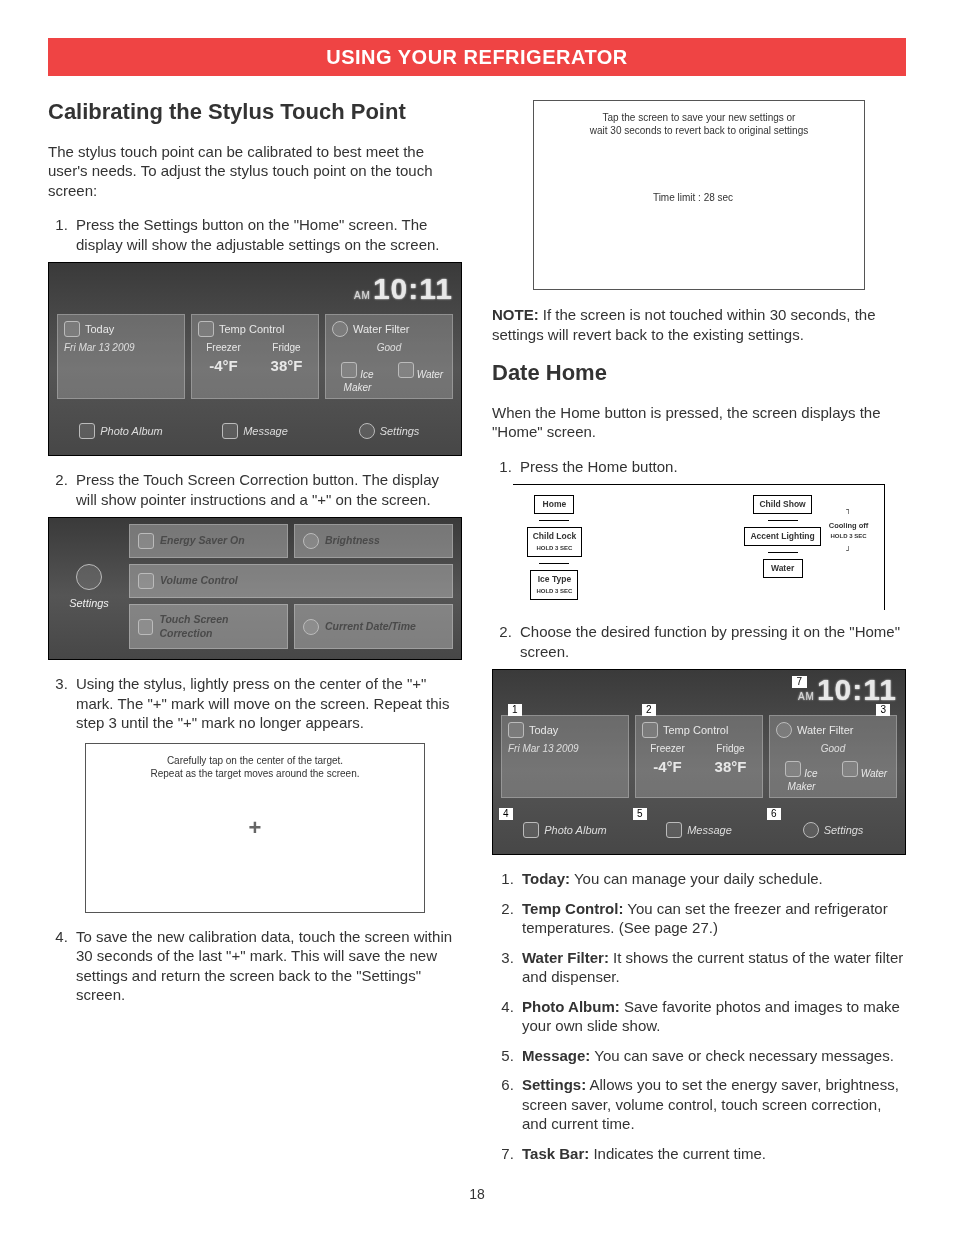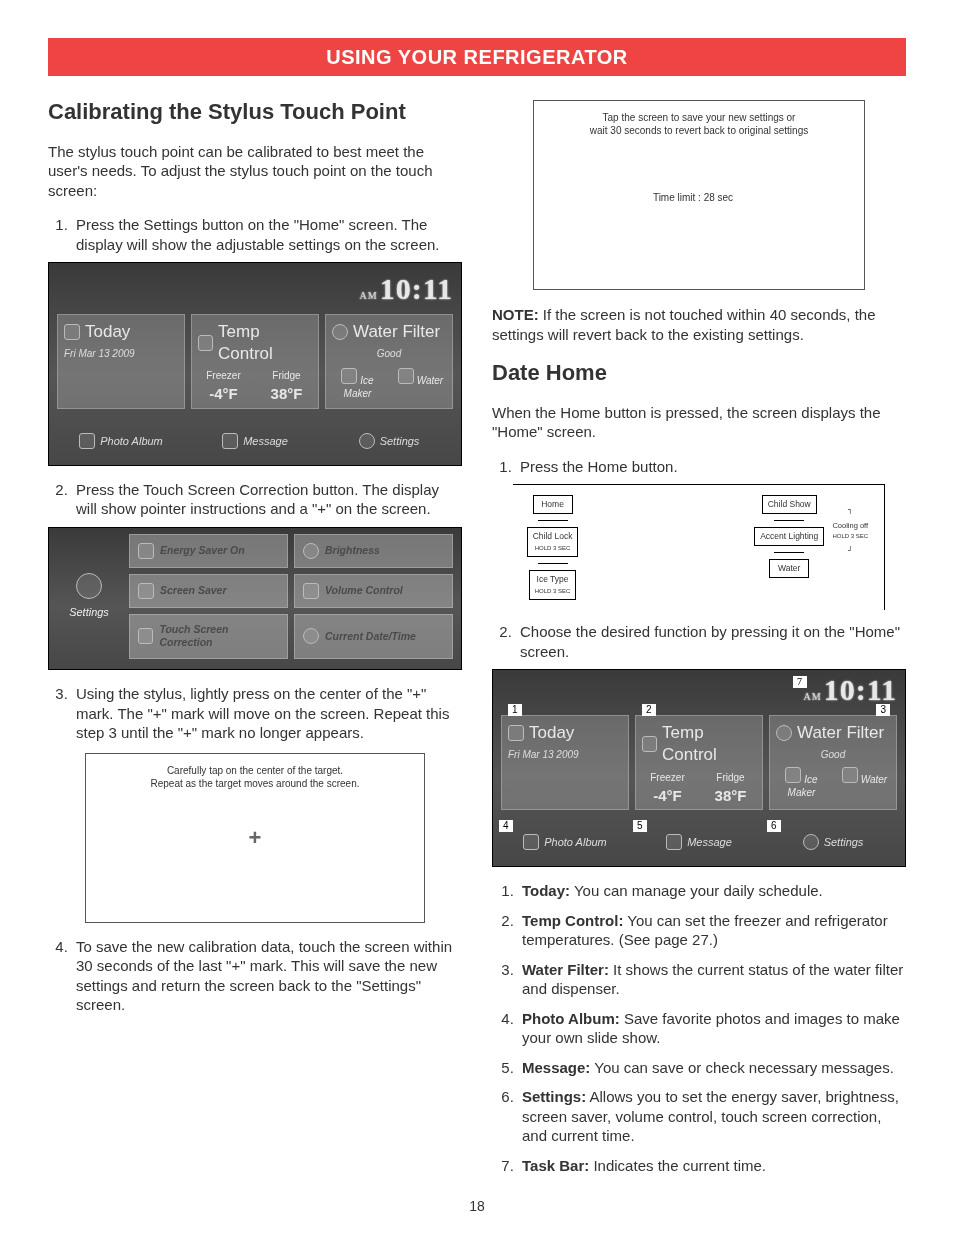--- a/index.html
+++ b/index.html
@@ -41,39 +41,39 @@
     border: 1px solid #000;
     width: 100%;
     color: #e8e8e8;
     font-size: 11px;
     position: relative;
     padding: 6px 8px 10px;
     margin: 8px 0 14px;
   }
   .clock {
     text-align: right;
-    font-family: Liberation Serif, serif;
+    font-family: Liberation Sans, sans-serif;
     letter-spacing: 1px;
     text-shadow: 0 0 2px #fff;
     margin-bottom: 6px;
   }
   .clock .am { font-size: 10px; margin-right: 2px; opacity: .9 }
   .clock .time { font-size: 30px; font-weight: bold; }
   .row3 { display: flex; gap: 6px; }
   .tile {
     flex: 1 1 0;
     background: rgba(200,200,200,.28);
     border: 1px solid rgba(255,255,255,.25);
     padding: 6px 6px 4px;
     min-height: 44px;
     font-size: 10px;
     font-style: italic;
     position: relative;
   }
-  .tile .hd { display:flex; align-items:center; gap:5px; font-style: normal; font-size:17px; margin-bottom:4px;}
+  .tile .hd { display:flex; align-items:center; gap:5px; font-style: normal; font-size:11px; margin-bottom:4px;}
   .tile .sub { font-size: 10px; opacity: .9; }
   .tile .temps { display:flex; gap:12px; font-style: normal; font-size:10px; }
   .tile .temps > div { flex:1; text-align:center; }
   .big { font-size:15px; font-weight:bold; font-style:normal; margin-top:2px }
   .bottomrow {
     display:flex; gap: 6px; margin-top: 18px;
   }
   .soft {
     flex:1; display:flex; align-items:center; justify-content:center;
     gap:5px; font-size:11px; font-style:italic; color:#ddd;
@@ -105,20 +105,21 @@
     position:absolute; top:50%; left:50%; transform:translate(-50%,-50%);
     font-size: 22px; font-weight:bold; color:#666;
   }
 
   
   .panel-diagram {
     border:1px solid #000; border-left:none; border-bottom:none;
     width: 90%; margin: 8px auto 12px; padding: 10px 14px;
     display:flex; justify-content:space-between; align-items:flex-start;
     font-size: 8.5px;
+    font-weight: bold;
   }
   .pd-col { display:flex; flex-direction:column; gap:6px; align-items:center; }
   .pd-btn { border:1px solid #000; padding:3px 5px; text-align:center; min-width:40px; }
   .pd-sep { width:30px; border-top:1px solid #000; }
 
   
   .num {
     position:absolute; background:#fff; color:#000; font-size:10px; line-height:1;
     padding:1px 4px; font-style:normal;
   }
@@ -212,24 +213,20 @@
                 <span>Energy Saver On</span>
               </div>
             <div class="sgcell">
                 <span class="icn round"></span>
                 <span>Brightness</span>
               </div>
           </div>
           <div class="sgrow">
             <div class="sgcell">
                 <span class="icn"></span>
-                <span>Screen Saver</span>
-              </div>
-            <div class="sgcell">
-                <span class="icn"></span>
                 <span>Volume Control</span>
               </div>
           </div>
           <div class="sgrow">
             <div class="sgcell">
                 <span class="icn"></span>
                 <span>Touch Screen Correction</span>
               </div>
             <div class="sgcell">
                 <span class="icn round"></span>
@@ -256,21 +253,21 @@
   </div>
 
   <div class="col">
 
     <div class="plainbox" style="width:80%; min-height:190px">
       <div>Tap the screen to save your new settings or</div>
       <div>wait 30 seconds to revert back to original settings</div>
       <div style="position:absolute; top:48%; left:0; right:12px; font-size:10px">Time limit : 28 sec</div>
     </div>
 
-    <p><b>NOTE:</b><span> If the screen is not touched within 40 seconds, the settings will revert back to the existing settings.</span></p>
+    <p><b>NOTE:</b><span> If the screen is not touched within 30 seconds, the settings will revert back to the existing settings.</span></p>
 
     <h2>Date Home</h2>
     <p>When the Home button is pressed, the screen displays the "Home" screen.</p>
 
     <ol class="steps">
       <li>Press the Home button.</li>
     </ol>
 
     <div class="panel-diagram">
       <div class="pd-col">

